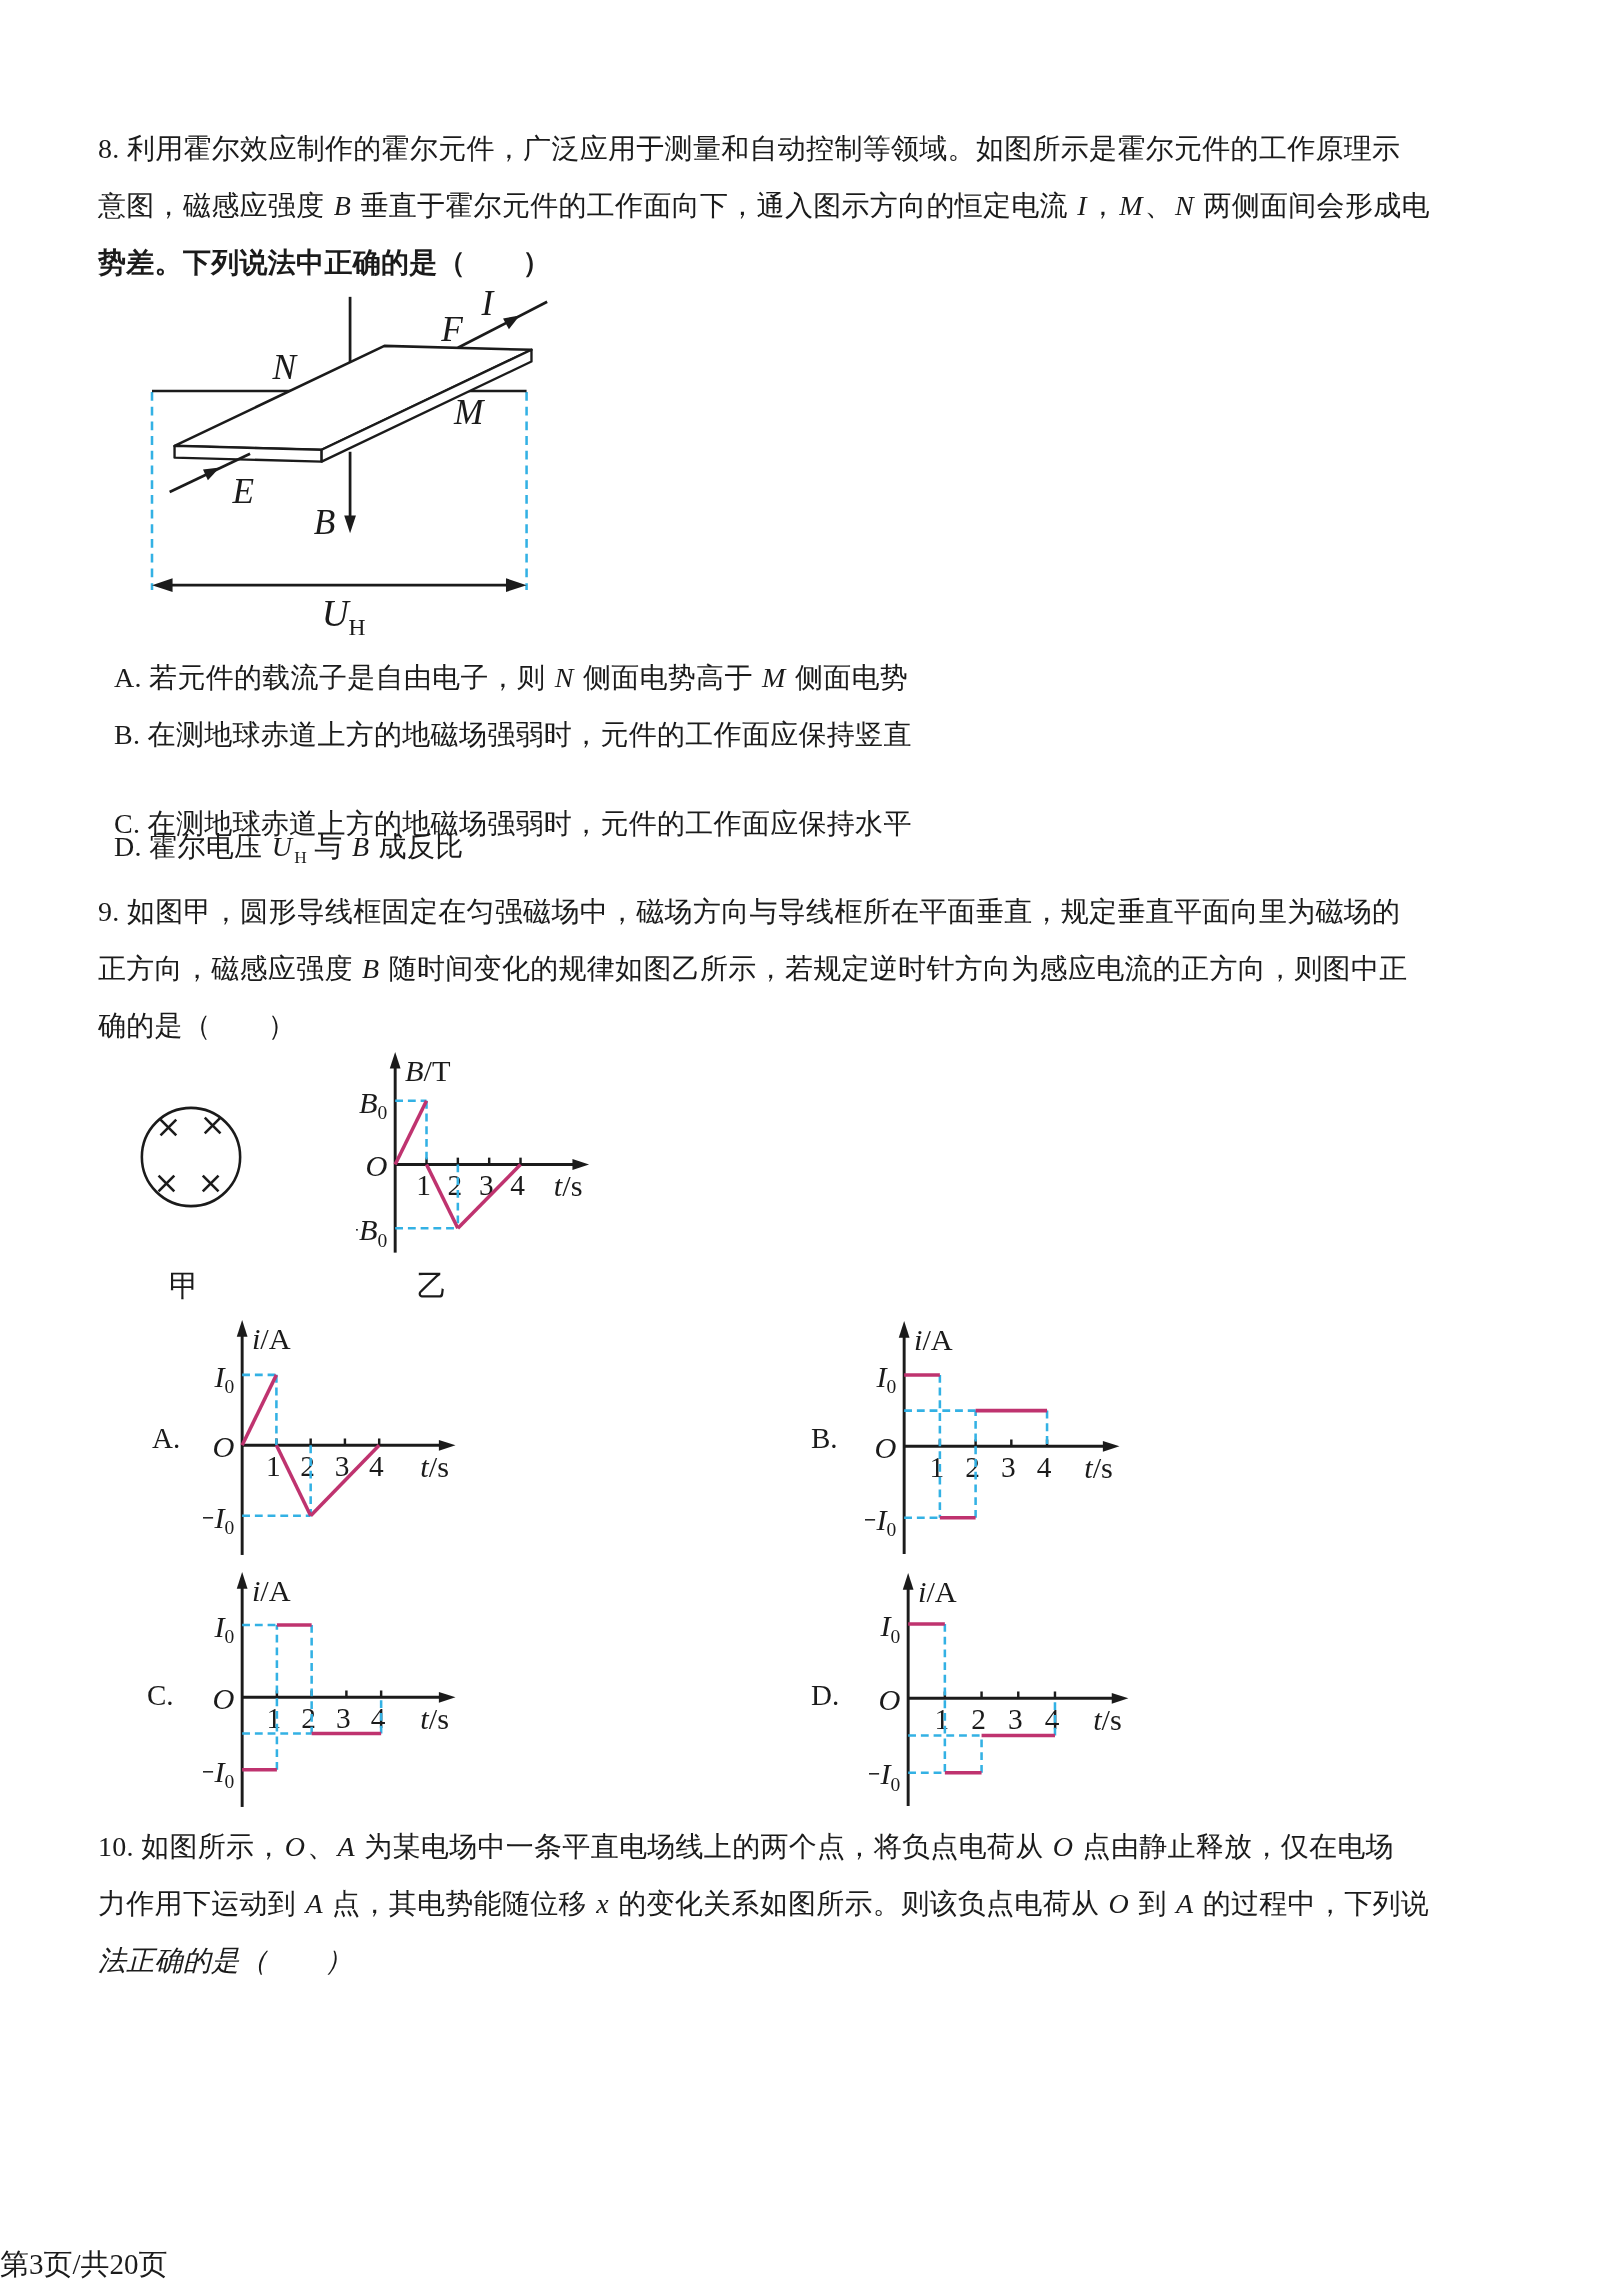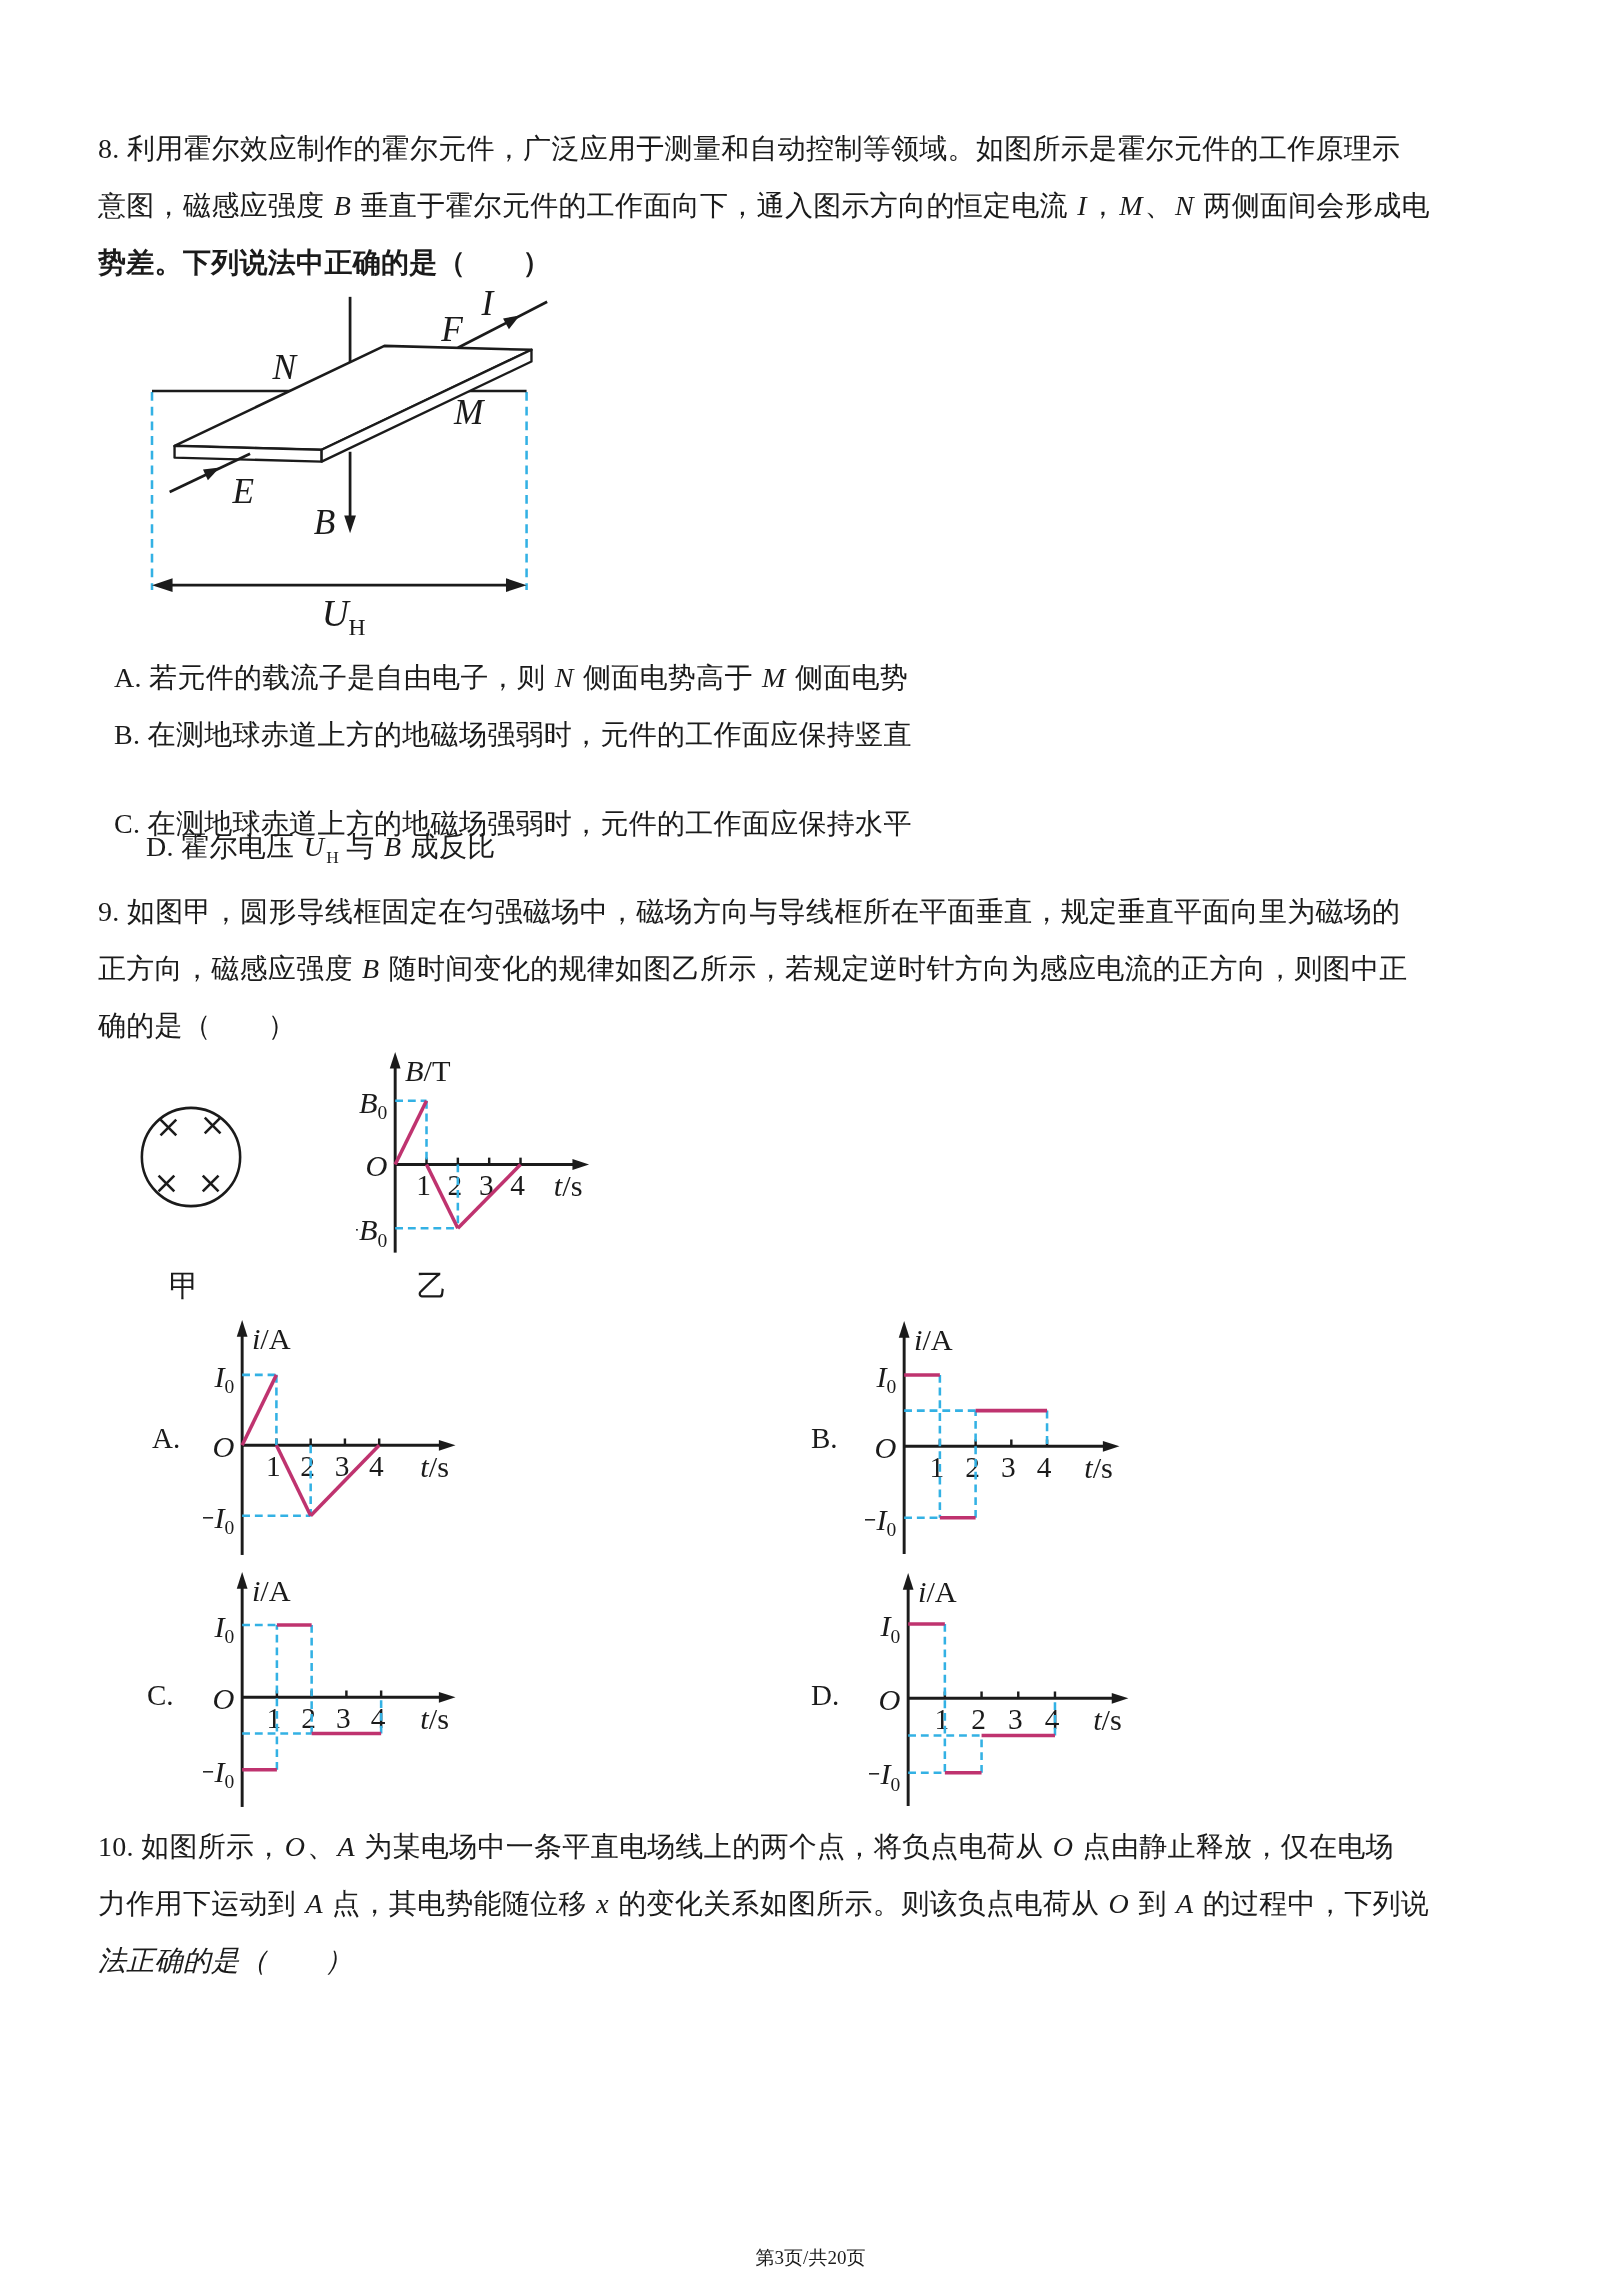--- a/index.html
+++ b/index.html
@@ -8,21 +8,21 @@
     background:#ffffff; color:#1b1b1b;
     font-family:"Liberation Serif","DejaVu Serif",serif;
   }
   .abs { position:absolute; }
   .para { font-size:28px; line-height:35px; white-space:nowrap; letter-spacing:0.3px; }
   .optline { font-size:28px; white-space:nowrap; letter-spacing:0.3px; }
   .var { font-style:italic; padding:0 2px; font-family:"Liberation Serif","DejaVu Serif",serif; }
   sub { font-size:0.62em; }
   .figlabel { font-size:30px; }
   .optletter { font-size:29px; }
-  .footer { font-size:19px; width:100%; text-align:center; }
+  .footer { font-size:29px; width:100%; text-align:left; }
   svg text { font-family:"Liberation Serif","DejaVu Serif",serif; }
 </style>
 </head>
 <body>
 
 <div class="abs para" style="left:98px; top:131px;">8. 利用霍尔效应制作的霍尔元件，广泛应用于测量和自动控制等领域。如图所示是霍尔元件的工作原理示</div>
 <div class="abs para" style="left:98px; top:188px;">意图，磁感应强度 <i class="var">B</i> 垂直于霍尔元件的工作面向下，通入图示方向的恒定电流 <i class="var">I</i>，<i class="var">M</i>、<i class="var">N</i> 两侧面间会形成电</div>
 <div class="abs para" style="left:98px; top:245px;font-weight:bold;">势差。下列说法中正确的是（　　）</div>
 
 <svg class="abs" style="left:98px; top:289px;" width="461" height="353" viewBox="0 0 470 360">
@@ -59,21 +59,21 @@
   <text x="391" y="27" font-size="36" font-style="italic" fill="#1b1b1b">I</text>
   <text x="363" y="138" font-size="36" font-style="italic" fill="#1b1b1b">M</text>
   <text x="137" y="218" font-size="36" font-style="italic" fill="#1b1b1b">E</text>
   <text x="220" y="250" font-size="36" font-style="italic" fill="#1b1b1b">B</text>
   <text x="228" y="344" font-size="38" fill="#1b1b1b"><tspan font-style="italic">U</tspan><tspan dy="9" font-size="24">H</tspan></text>
 </svg>
 
 <div class="abs optline" style="left:114px; top:659px;">A. 若元件的载流子是自由电子，则 <i class="var">N</i> 侧面电势高于 <i class="var">M</i> 侧面电势</div>
 <div class="abs optline" style="left:114px; top:716px;">B. 在测地球赤道上方的地磁场强弱时，元件的工作面应保持竖直</div>
 <div class="abs optline" style="left:114px; top:805px;text-align:center;">C. 在测地球赤道上方的地磁场强弱时，元件的工作面应保持水平</div>
-<div class="abs optline" style="left:114px; top:828px;margin-left:32px;">D. 霍尔电压 <i class="var">U</i><sub>H</sub> 与 <i class="var">B</i> 成反比</div>
+<div class="abs optline" style="left:114px; top:828px;">D. 霍尔电压 <i class="var">U</i><sub>H</sub> 与 <i class="var">B</i> 成反比</div>
 
 <div class="abs para" style="left:98px; top:894px;">9. 如图甲，圆形导线框固定在匀强磁场中，磁场方向与导线框所在平面垂直，规定垂直平面向里为磁场的</div>
 <div class="abs para" style="left:98px; top:951px;">正方向，磁感应强度 <i class="var">B</i> 随时间变化的规律如图乙所示，若规定逆时针方向为感应电流的正方向，则图中正</div>
 <div class="abs para" style="left:98px; top:1008px;">确的是（　　）</div>
 
 <svg class="abs" style="left:134px; top:1100px;" width="114" height="114" viewBox="0 0 116 116">
   <circle cx="58" cy="58" r="50" fill="none" stroke="#1b1b1b" stroke-width="2.6"></circle>
   <g stroke="#1b1b1b" stroke-width="2.6">
     <line x1="27" y1="20" x2="43" y2="36"></line>
       <line x1="43" y1="20" x2="27" y2="36"></line>

